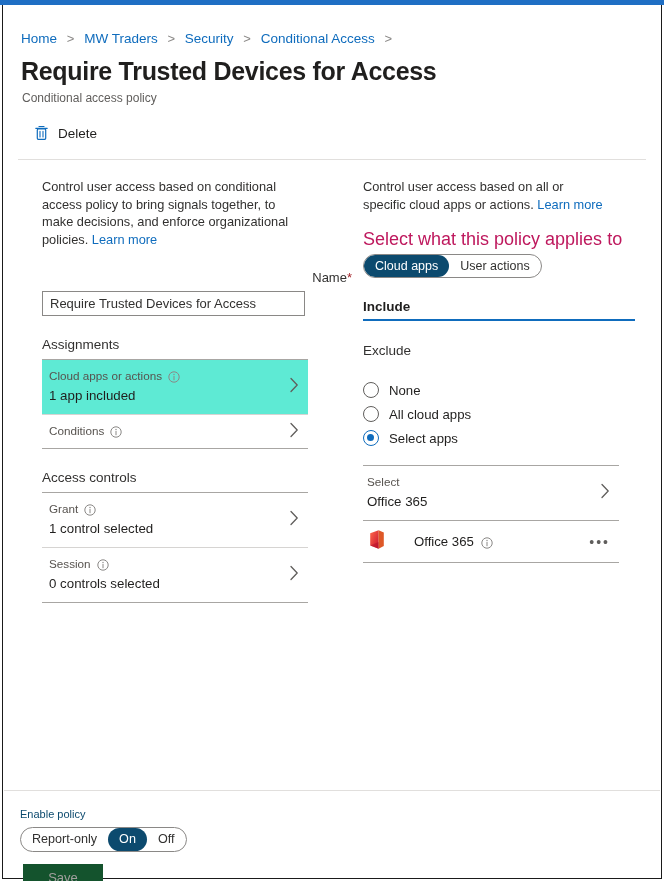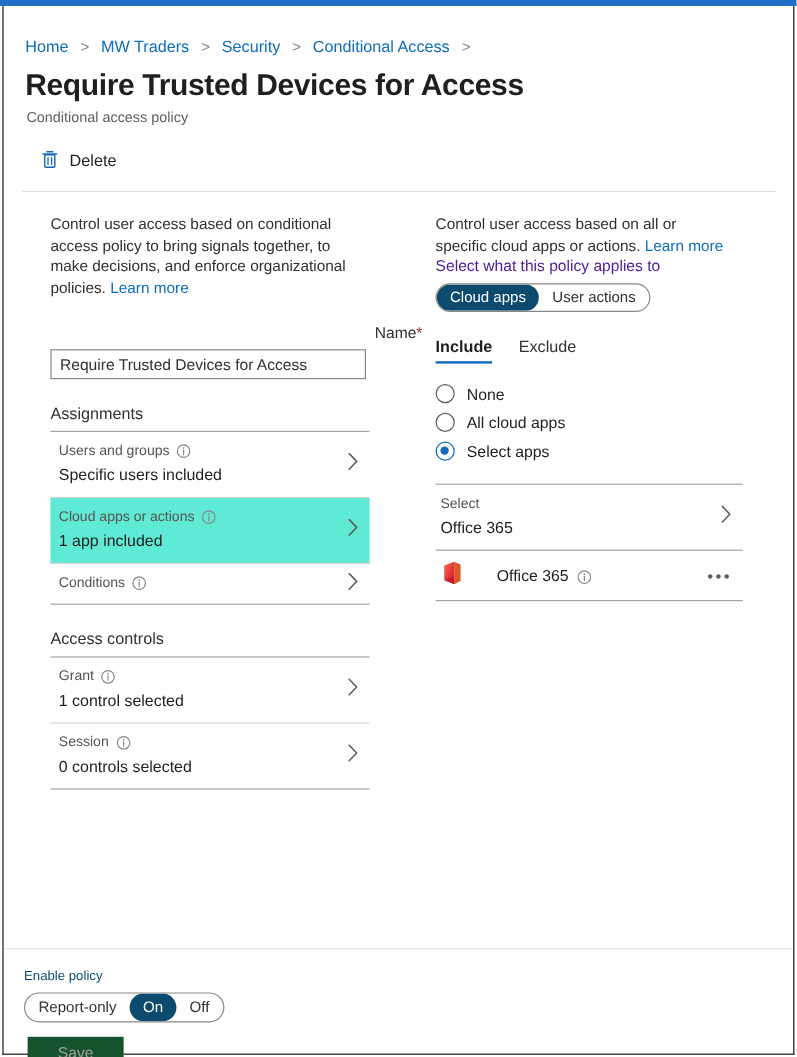--- a/index.html
+++ b/index.html
@@ -192,22 +192,23 @@
   .chev {
     position: absolute;
     right: 8px;
     top: 50%;
     transform: translateY(-50%);
   }
   .info-icon { display: inline-block; vertical-align: middle; }
 
   
   .applies-label {
-    font-size: 13px;
-    color: #4c1d95;
+    margin-top: 18px;
+    font-size: 18px;
+    color: #be185d;
     line-height: 17px;
   }
   .pill-group {
     margin-top: 6px;
     display: inline-flex;
     align-items: center;
     border: 1px solid #8a8886;
     border-radius: 13px;
     height: 22px;
     padding: 0;
@@ -228,20 +229,21 @@
     background: #0c4a6e;
     color: #ffffff;
   }
 
   
   .tabs {
     margin-top: 21px;
     display: flex;
     gap: 22px;
     border-bottom: none;
+    flex-direction: column;
   }
   .tab {
     position: relative;
     font-size: 13.5px;
     color: #323130;
     padding-bottom: 7px;
     cursor: pointer;
   }
   .tab.active {
     font-weight: 700;
@@ -421,38 +423,20 @@
         </div>
 
         <div class="field-label">
           <span>Name</span><span class="req-star">*</span>
         </div>
         <div class="text-input" title="Enter policy name">Require Trusted Devices for Access</div>
 
         <div class="section-head">Assignments</div>
         <div class="rowgroup">
 
-          <div class="nav-row">
-            <div class="r-top">
-              <span>Users and groups</span>
-              <span>
-                <svg class="info-icon" width="12" height="12" viewBox="0 0 12 12">
-                  <circle cx="6" cy="6" r="5.2" fill="none" stroke="#8a8886" stroke-width="1"></circle>
-                  <circle cx="6" cy="3.4" r="0.7" fill="#8a8886"></circle>
-                  <path d="M6 5.2v3.6" stroke="#8a8886" stroke-width="1" stroke-linecap="round"></path>
-                </svg>
-              </span>
-            </div>
-            <div class="r-bottom">Specific users included</div>
-            <span class="chev">
-              <svg width="11" height="17" viewBox="0 0 11 17">
-                  <path d="M2 2l6.2 6.5L2 15" fill="none" stroke="#605e5c" stroke-width="1.3" stroke-linecap="round" stroke-linejoin="round"></path>
-                </svg>
-            </span>
-          </div>
 
           <div class="nav-row selected">
             <div class="r-top">
               <span>Cloud apps or actions</span>
               <span>
                 <svg class="info-icon" width="12" height="12" viewBox="0 0 12 12">
                   <circle cx="6" cy="6" r="5.2" fill="none" stroke="#8a8886" stroke-width="1"></circle>
                   <circle cx="6" cy="3.4" r="0.7" fill="#8a8886"></circle>
                   <path d="M6 5.2v3.6" stroke="#8a8886" stroke-width="1" stroke-linecap="round"></path>
                 </svg>

